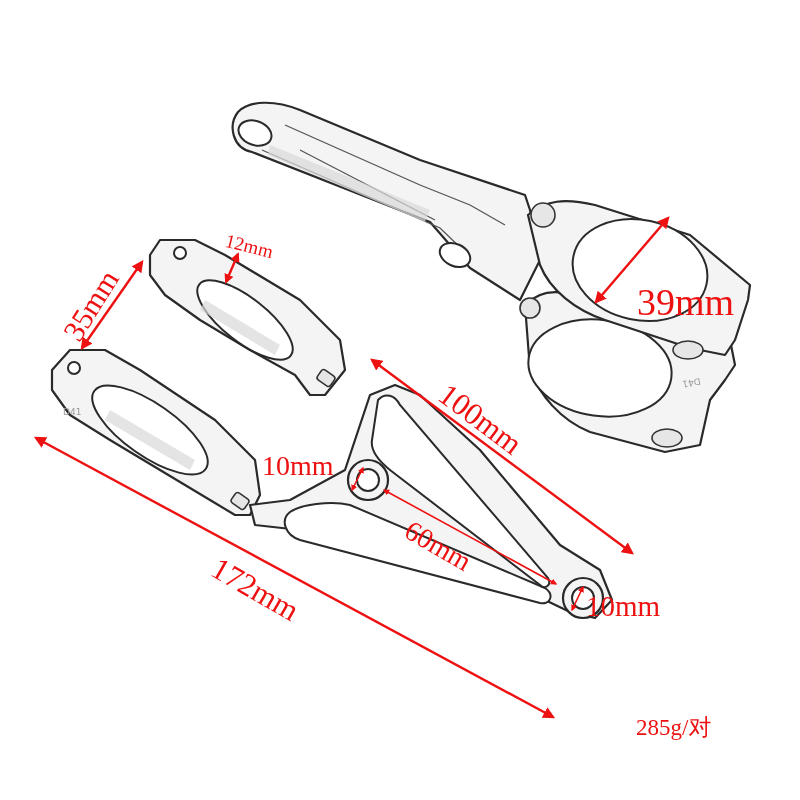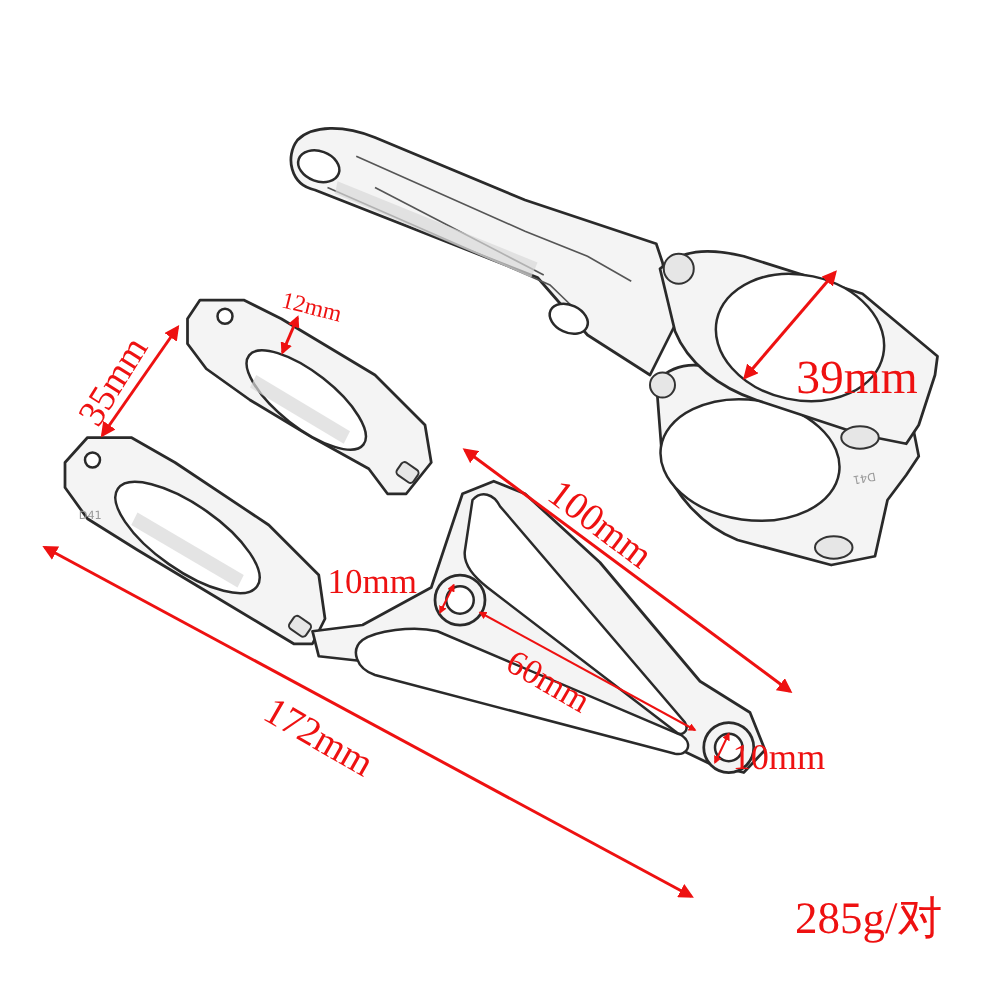--- a/index.html
+++ b/index.html
@@ -100,15 +100,15 @@
   <div class="label" style="left:452px; top:378px; font-size:31px; transform:rotate(37deg);">100mm</div>
 
   <div class="label" style="left:262px; top:452px; font-size:28px;">10mm</div>
 
   <div class="label" style="left:414px; top:516px; font-size:28px; transform:rotate(30deg);">60mm</div>
 
   <div class="label" style="left:586px; top:592px; font-size:29px;">10mm</div>
 
   <div class="label" style="left:222px; top:552px; font-size:31px; transform:rotate(30deg);">172mm</div>
 
-  <div class="label" style="left:636px; top:716px; font-size:36px;">285g/对</div>
+  <div class="label" style="left:636px; top:716px; font-size:23px;">285g/对</div>
 
 </div>
 
 </body></html>

